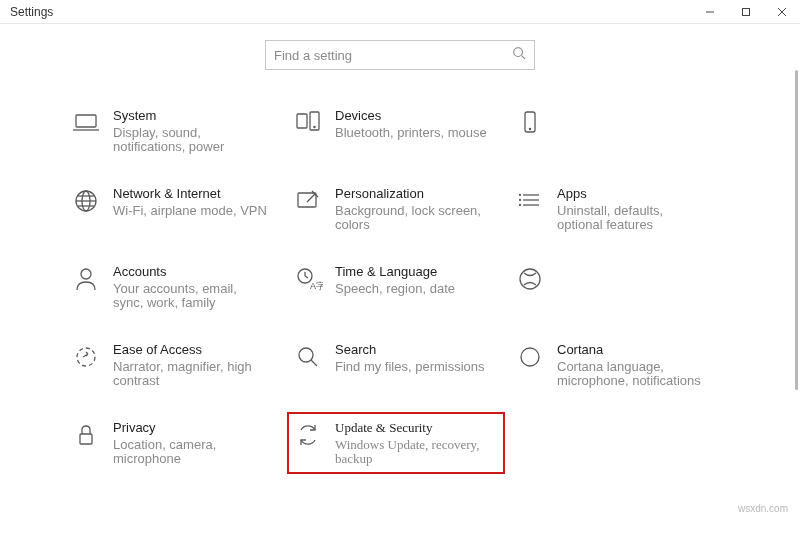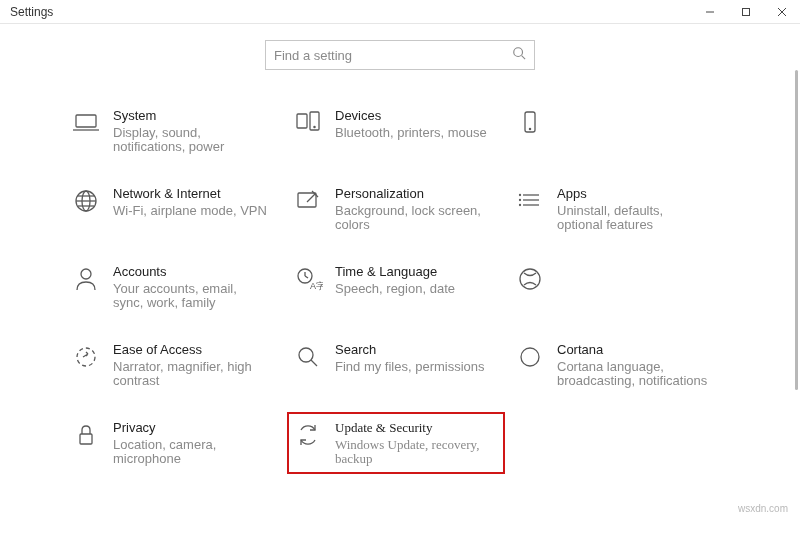--- a/index.html
+++ b/index.html
@@ -181,21 +181,21 @@
           </div>
         </div>
         <div class="cat">
           <div class="cat-icon">
             <svg width="30" height="30" viewBox="0 0 30 30">
               <use href="#ico-circle"></use>
             </svg>
           </div>
           <div class="cat-text">
             <div class="cat-title">Cortana</div>
-            <div class="cat-desc">Cortana language, broadcasting, notifications</div>
+            <div class="cat-desc">Cortana language, microphone, notifications</div>
           </div>
         </div>
         <div class="cat">
           <div class="cat-icon">
             <svg width="30" height="30" viewBox="0 0 30 30">
               <use href="#ico-lock"></use>
             </svg>
           </div>
           <div class="cat-text">
             <div class="cat-title">Privacy</div>

